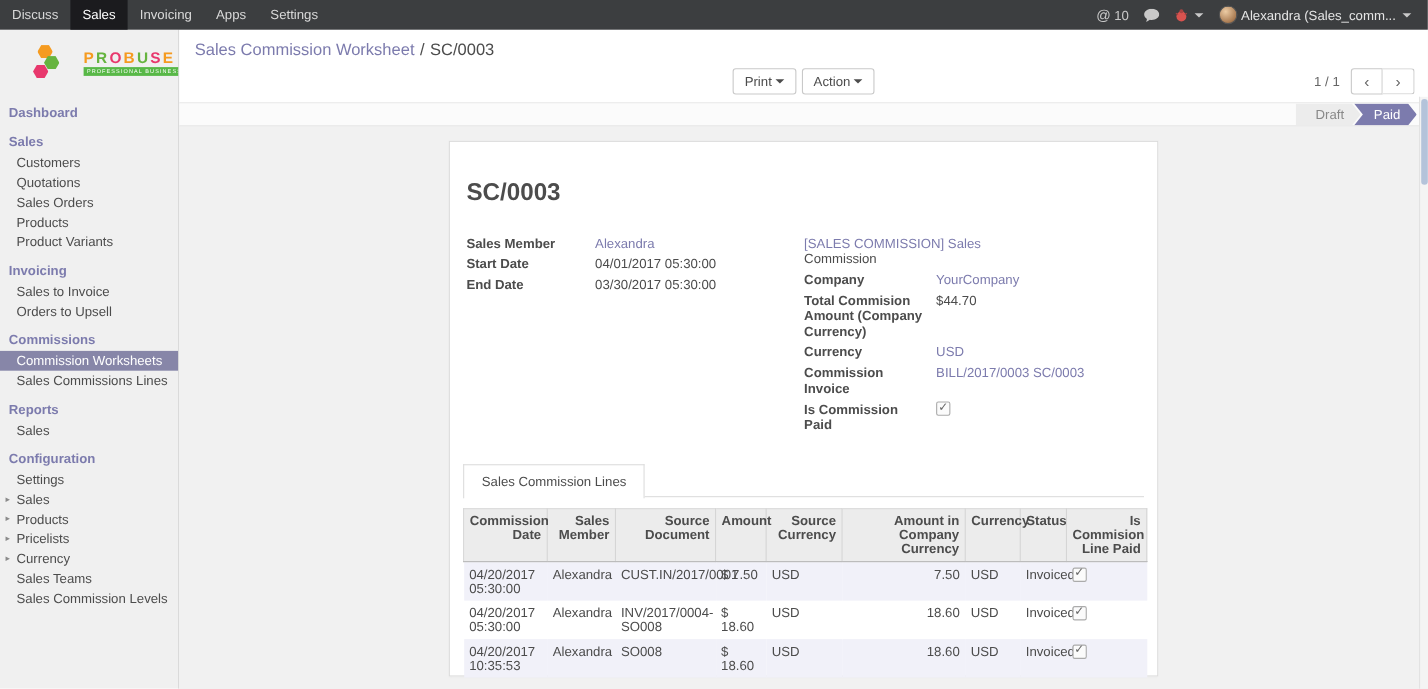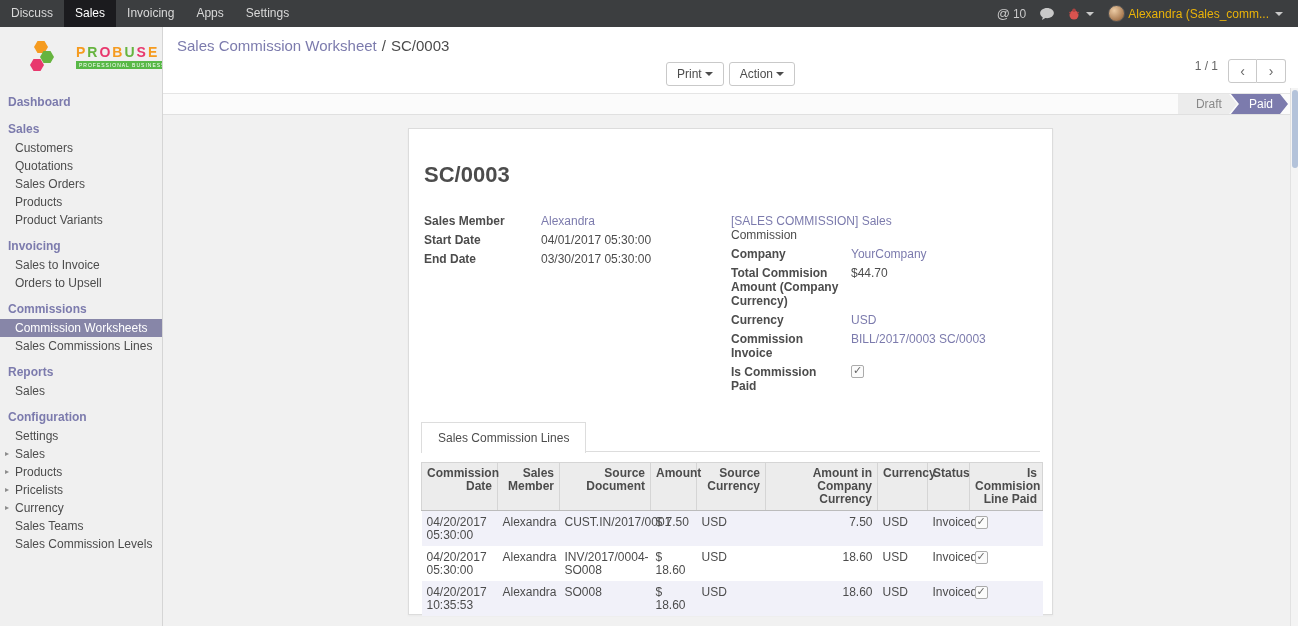--- a/index.html
+++ b/index.html
@@ -13,21 +13,21 @@
   .topbar-menus { display:flex; }
   .top-menu { color:#d9d9d9; padding:0 11px; line-height:27px; font-size:12px; cursor:pointer; }
   .top-menu.active { background:#1b1b1e; color:#fff; }
   .topbar-right { display:flex; align-items:center; padding-right:8px; }
   .tray-item { display:flex; align-items:center; gap:3px; padding:0 7px; color:#c9c9c9; cursor:pointer; height:27px; }
   .at-icon { font-size:13px; color:#c9c9c9; }
   .tri { width:0; height:0; border-left:4px solid transparent; border-right:4px solid transparent;
          border-top:4px solid #c9c9c9; display:inline-block; margin-left:3px; }
   .avatar { width:17px; height:17px; border-radius:50%; display:inline-block;
             background:radial-gradient(circle at 35% 30%, #eccba4, #a97b52 70%, #6d4b30); border:1px solid #555; }
-  .user-name { color:#eab308; max-width:150px; white-space:nowrap; overflow:hidden;text-align:right; }
+  .user-name { color:#e5e5e5; max-width:150px; white-space:nowrap; overflow:hidden;text-align:right; }
 
   
   .sidebar { position:absolute; top:27px; left:0; width:163px; bottom:0; background:#f0f0f0;
              border-right:1px solid #d5d5d5; overflow:hidden; }
   .logo-box { padding:12px 12px 10px 30px; display:flex; gap:22px; }
   .hexes { position:relative; width:24px; height:36px; flex-shrink:0; }
   .hex { position:absolute; width:14px; height:12px;
          clip-path:polygon(25% 0,75% 0,100% 50%,75% 100%,25% 100%,0 50%); }
   .hex.h1 { left:4px; top:2px;  background:#f59b20; }
   .hex.h2 { left:10px; top:12px; background:#66b43f; }
@@ -48,21 +48,21 @@
   .main { position:absolute; top:27px; left:163px; right:0; bottom:0; background:#f1f1f1; }
   .control-panel { background:#fff; border-bottom:1px solid #e5e5e5; padding-bottom:4px; }
   .breadcrumb-row { padding:9px 14px 3px; font-size:15px; line-height:20px; }
   .breadcrumb-link { color:#7c7bad; cursor:pointer; }
   .breadcrumb-sep { color:#4c4c4c; margin:0 5px; }
   .breadcrumb-current { color:#4c4c4c; }
   .button-row { position:relative; height:30px; display:flex; justify-content:center; align-items:center; gap:5px; }
   .btn { background:#fff; border:1px solid #c9c9c9; border-radius:3px; padding:4px 10px;
          font-size:12px; color:#4c4c4c; cursor:pointer; display:inline-flex; align-items:center; }
   .btn .tri { border-top-color:#4c4c4c; }
-  .pager { position:absolute; right:12px; top:0; height:30px; display:flex; gap:10px; }
+  .pager { position:absolute; right:12px; top:0; height:30px; display:flex; align-items:center; gap:10px; }
   .pager-count { color:#666; }
   .pager-btns { display:flex; }
   .pager-btn { width:29px; height:24px; border:1px solid #c9c9c9; background:#fff; color:#666;
                display:flex; align-items:center; justify-content:center; font-size:14px; cursor:pointer; }
   .pager-btn.prev { border-radius:3px 0 0 3px; }
   .pager-btn.next { border-radius:0 3px 3px 0; border-left:none; }
 
   .statusbar-strip { background:#fbfbfb; border-bottom:1px solid #e0e0e0; height:21px;
                      display:flex; justify-content:flex-end; padding-right:10px; }
   .status { line-height:21px; padding:0 15px 0 18px; font-size:12px; color:#888; background:#ececec;

